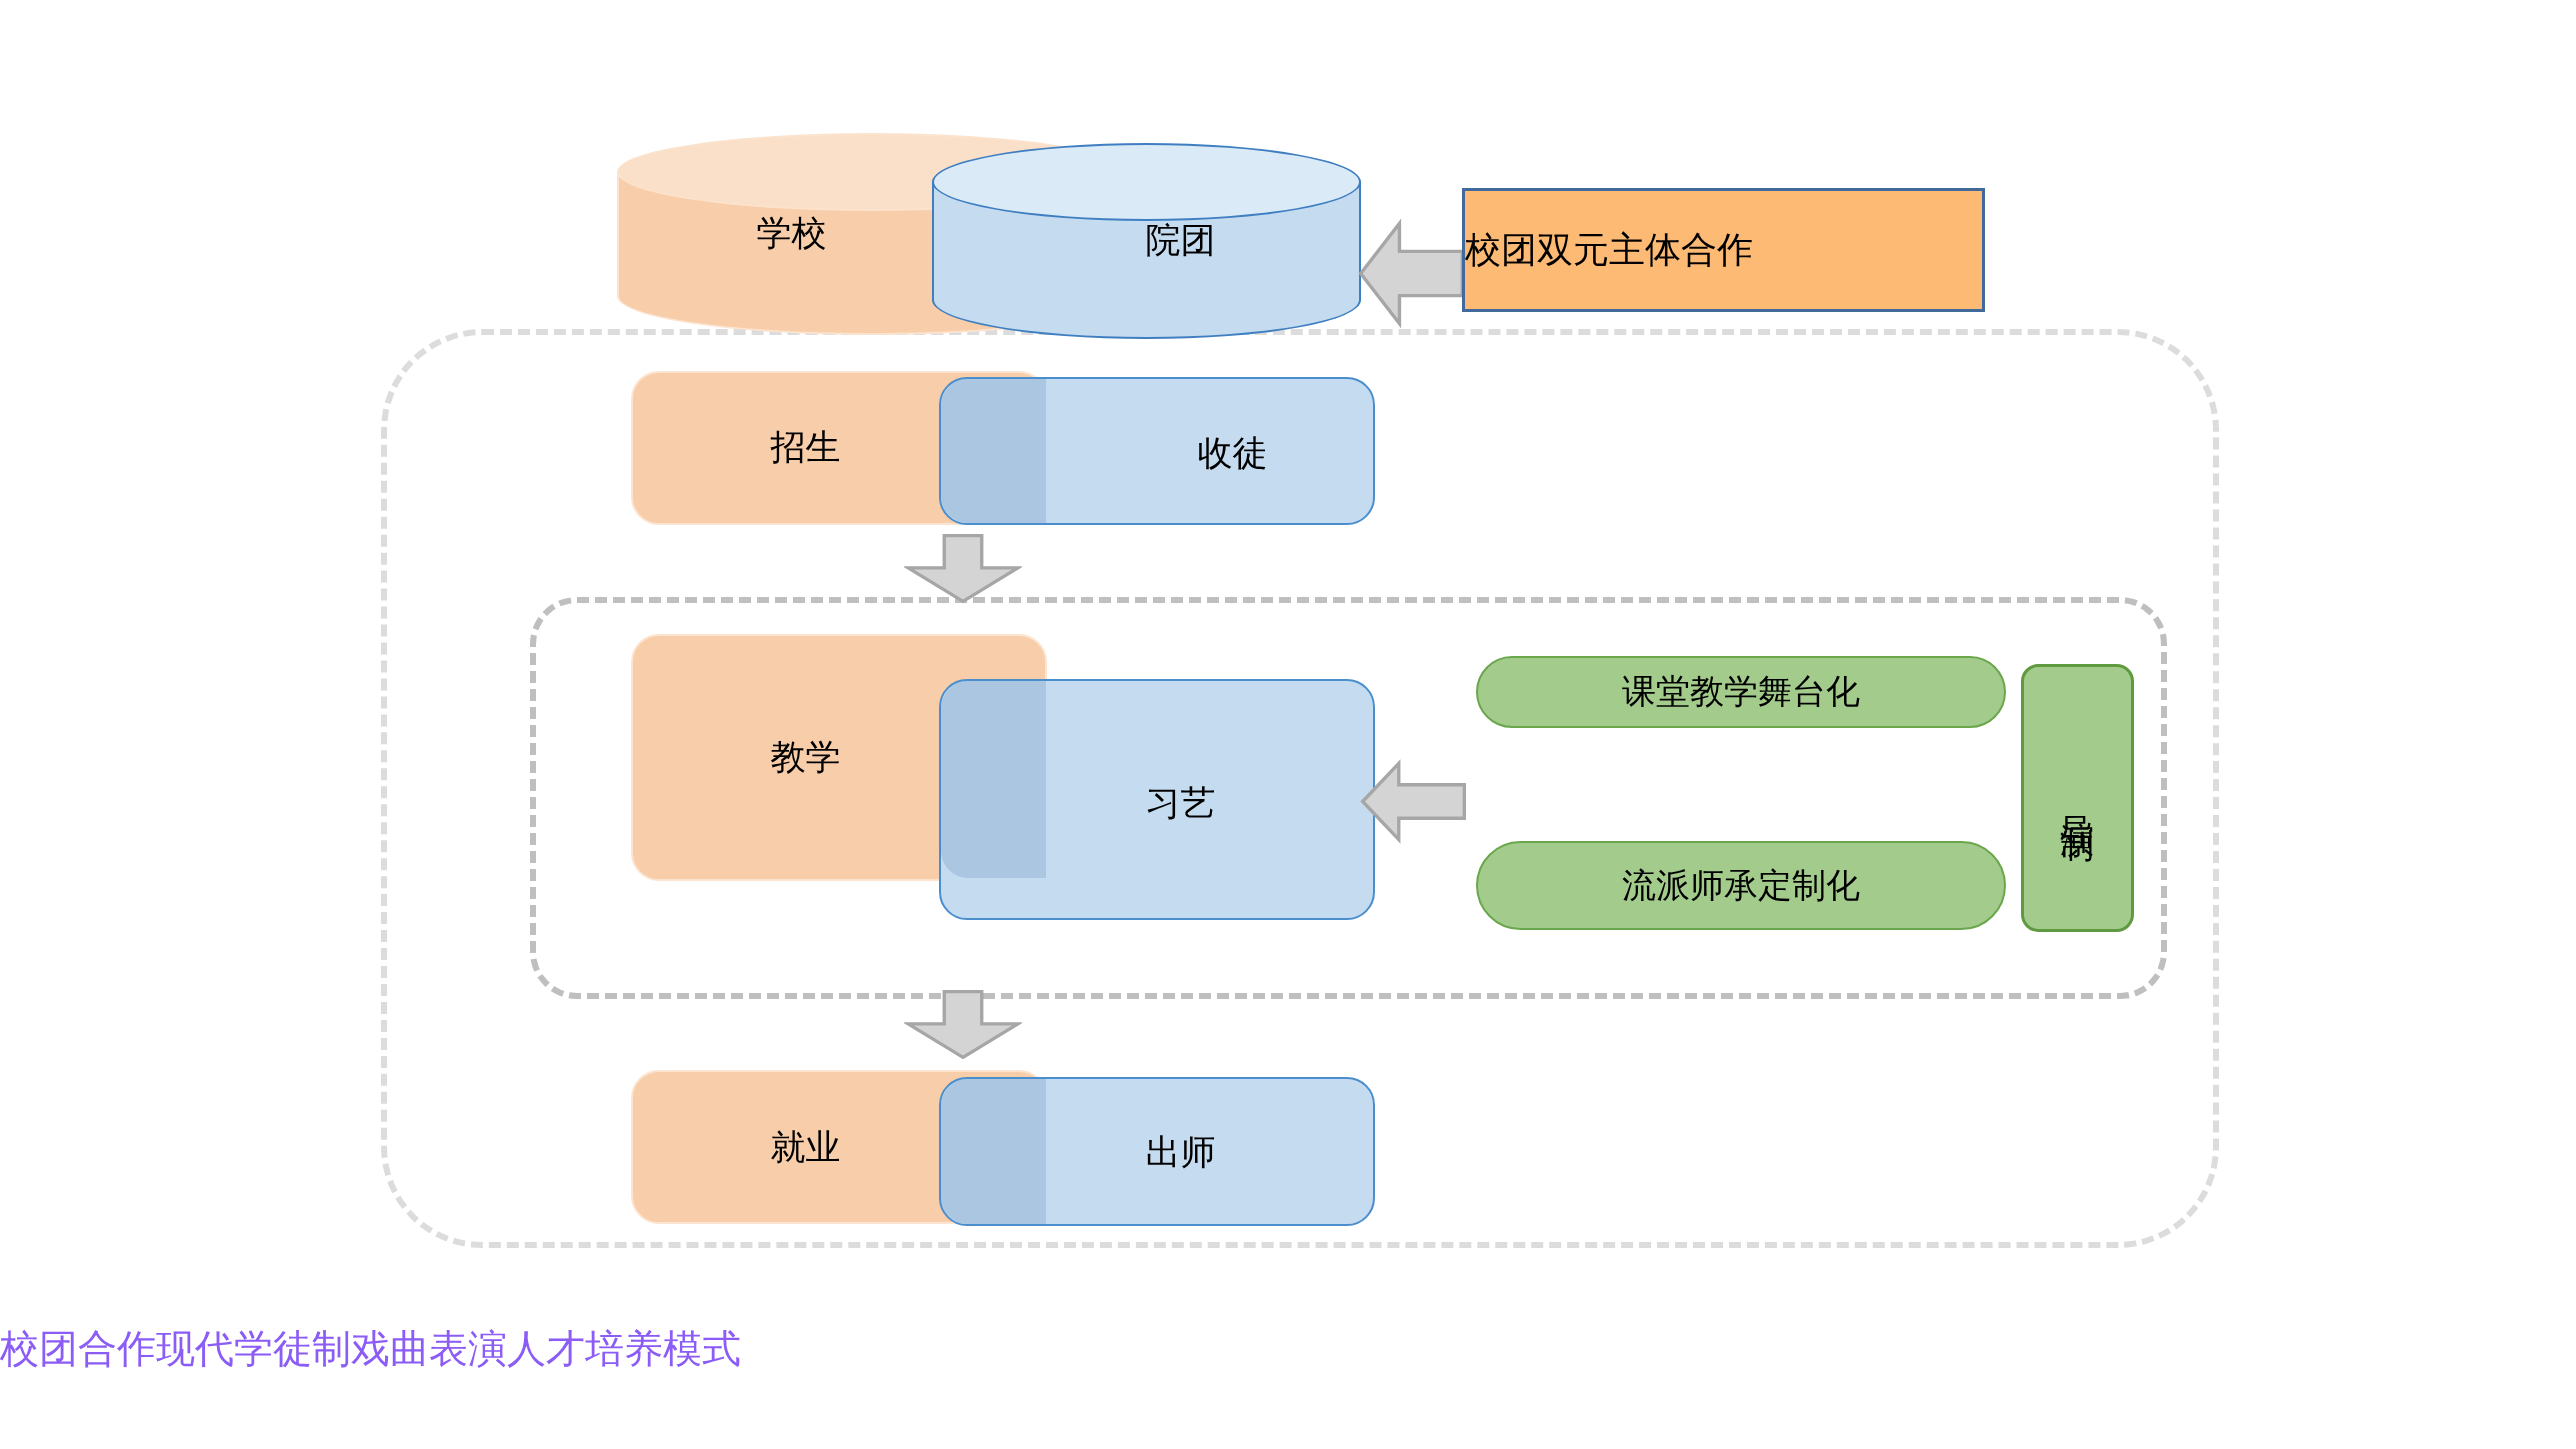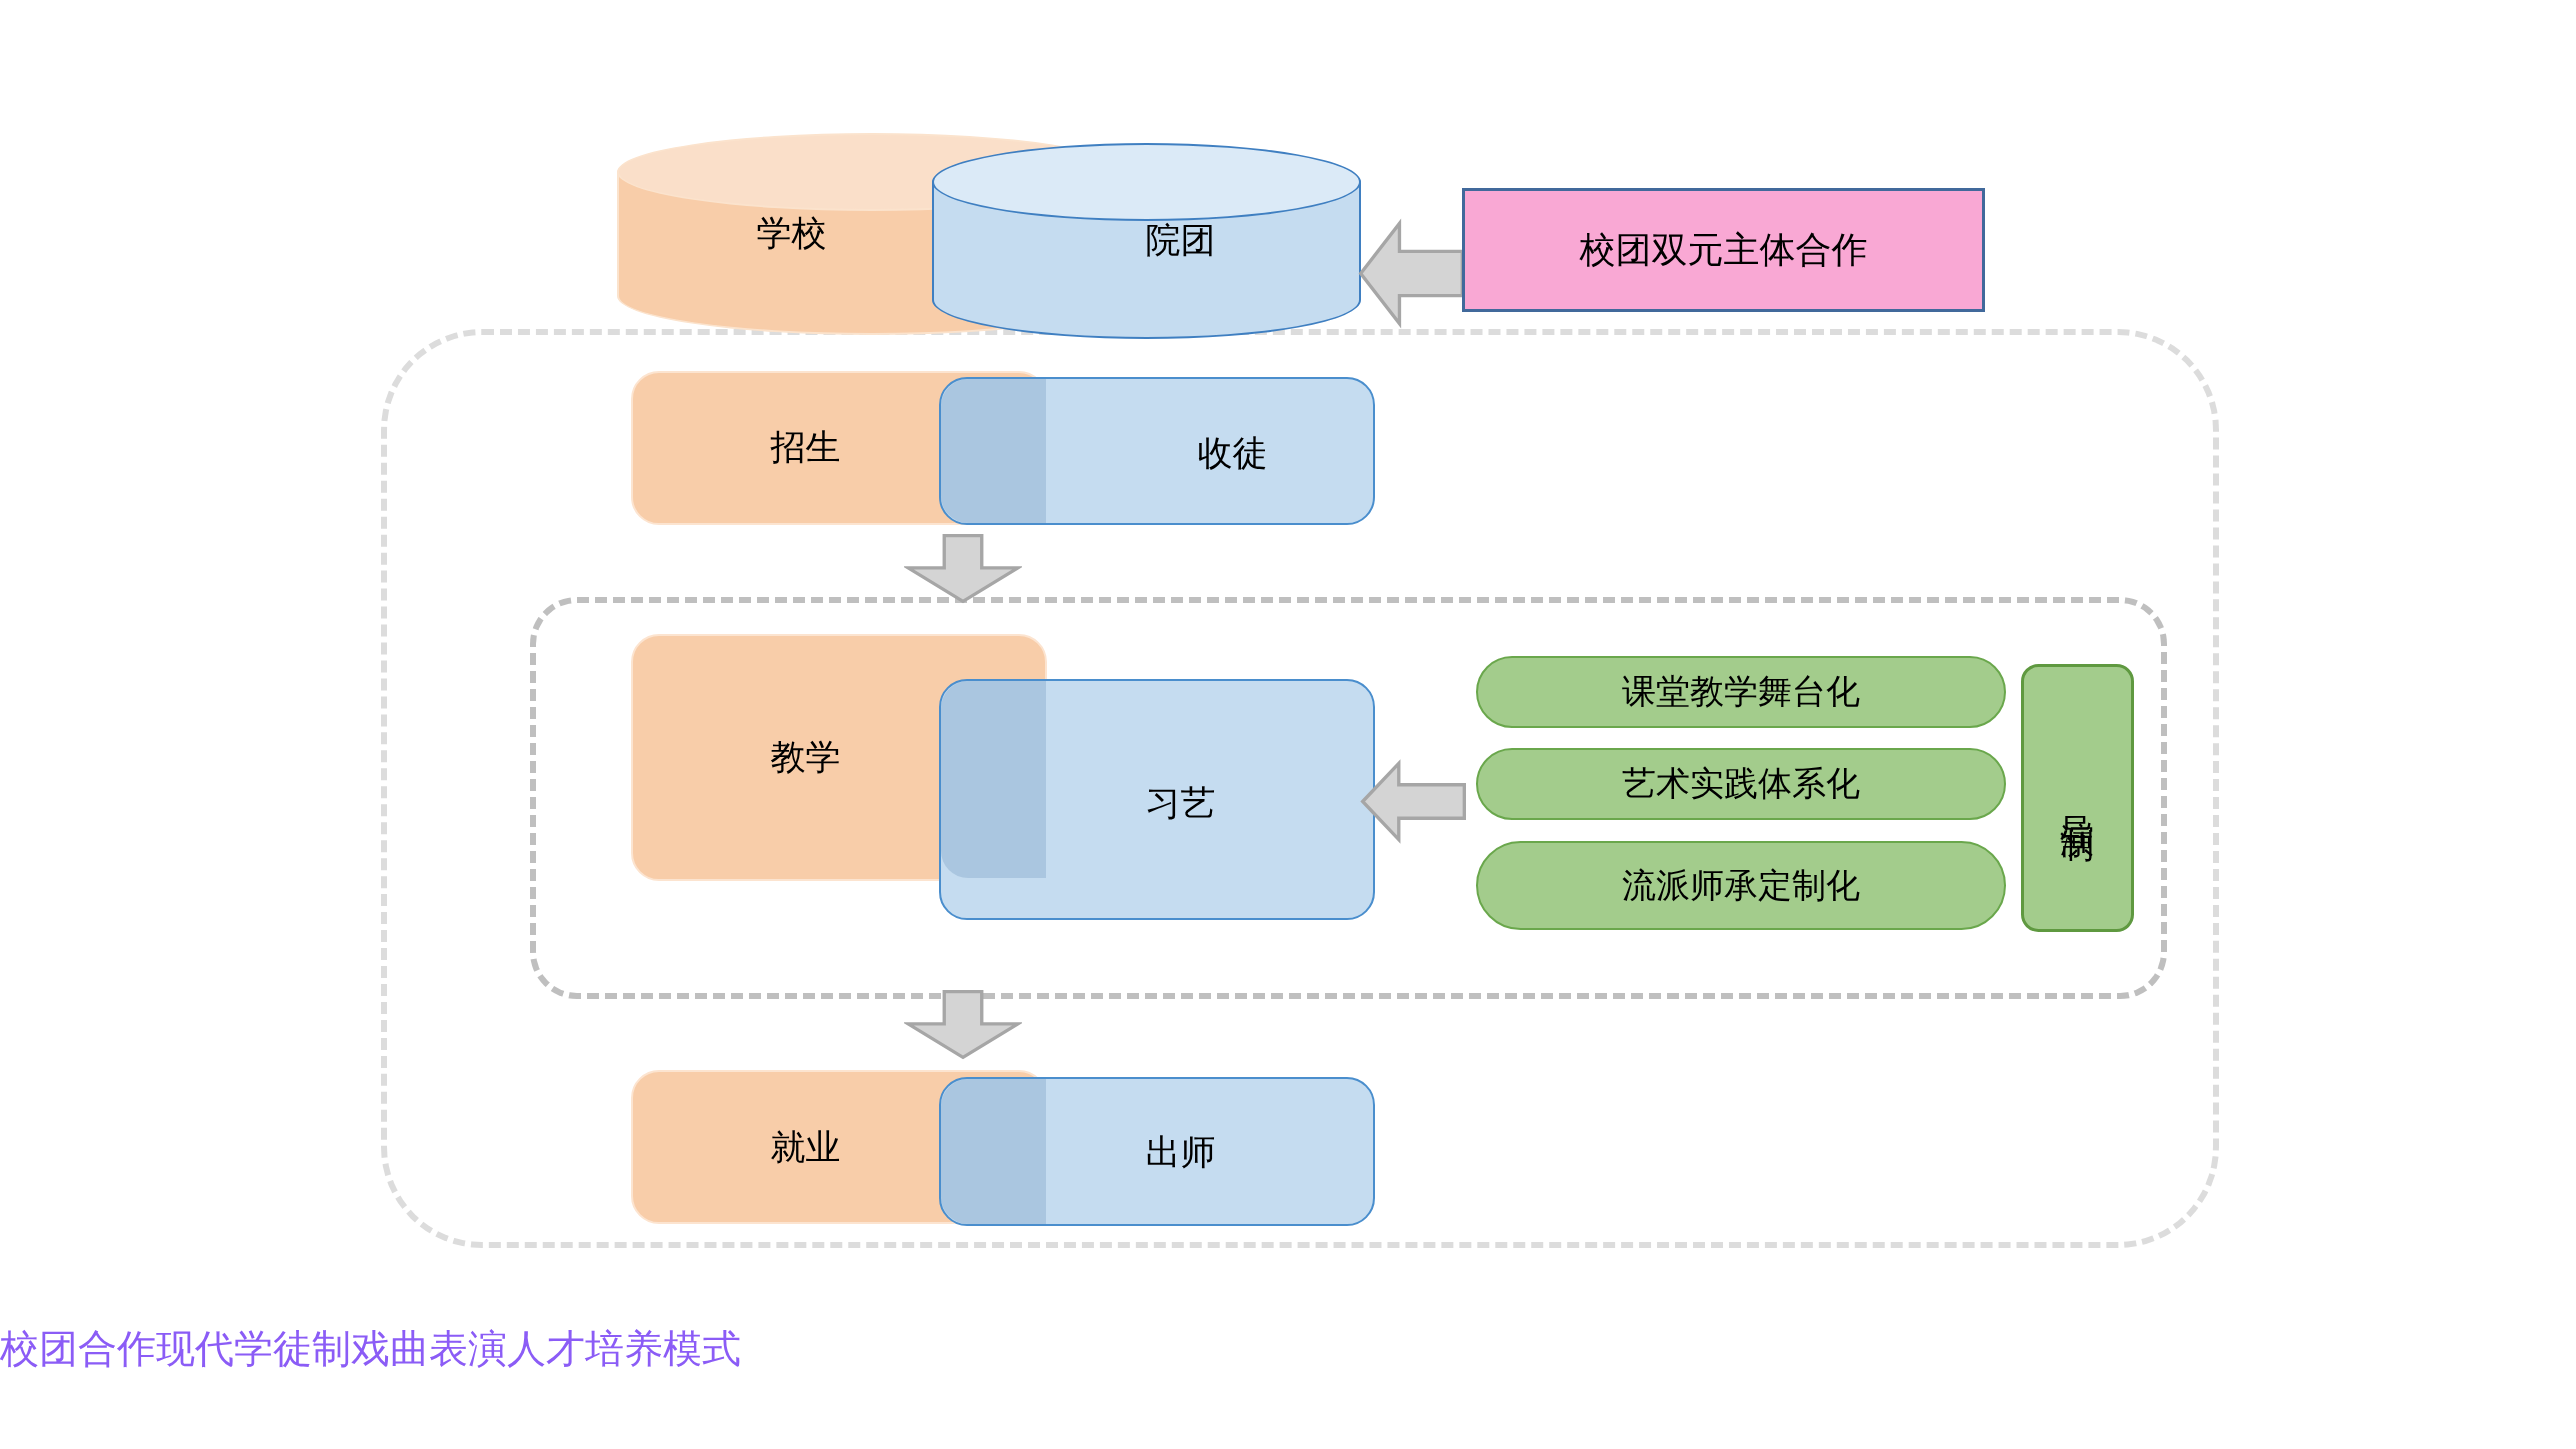--- a/index.html
+++ b/index.html
@@ -105,23 +105,23 @@
     display:flex;align-items:center;justify-content:center;
     font-size:34px;color:#000;
     writing-mode:vertical-rl;
     letter-spacing:6.7px;
     text-orientation:upright;
   }
 
   
   .callout{
     position:absolute;box-sizing:border-box;
-    background:#f9a8d4;
+    background:#fdba74;
     border:3.4px solid #41699b;
-    display:flex;align-items:center;justify-content:center;
+    display:flex;align-items:center;
     font-size:36px;color:#000;white-space:nowrap;
   }
 
   
   .arrow{position:absolute;}
 
   
   .caption{
     position:absolute;left:0;top:1307px;width:2576px;
     font-size:39px;color:#8b5cf6;
@@ -171,23 +171,20 @@
   <div class="lbl" style="left:698px;top:712px;width:215px;height:60px;z-index:9;">教学</div>
   <div class="lbl" style="left:1073px;top:758px;width:215px;height:60px;z-index:9;">习艺</div>
 
   <svg class="arrow" style="left:1360px;top:743px;z-index:7;" width="107" height="87" viewBox="0 0 160 130">
     <polygon points="4,65 58,8 58,40 156,40 156,90 58,90 58,122" fill="#d4d4d4" stroke="#a6a6a6" stroke-width="5"></polygon>
   </svg>
 
   <div class="pill" style="left:1476px;top:641px;width:530px;height:72px;z-index:8;justify-content:center;">
     <span>课堂教学舞台化</span>
   </div>
-  <div class="pill" style="left:1476px;top:733px;width:530px;height:72px;z-index:8;">
-    <span>艺术实践体系化</span>
-  </div>
   <div class="pill" style="left:1476px;top:826px;width:530px;height:89px;z-index:8;">
     <span>流派师承定制化</span>
   </div>
 
   <div class="vbox" style="left:2021px;top:649px;width:113px;height:268px;z-index:8;">
     <span>导演制</span>
   </div>
 
   <svg class="arrow" style="left:904px;top:974px;z-index:7;" width="118" height="71" viewBox="0 0 176 106">
     <polygon points="60,4 116,4 116,52 170,52 88,102 6,52 60,52" fill="#d4d4d4" stroke="#a6a6a6" stroke-width="5"></polygon>

